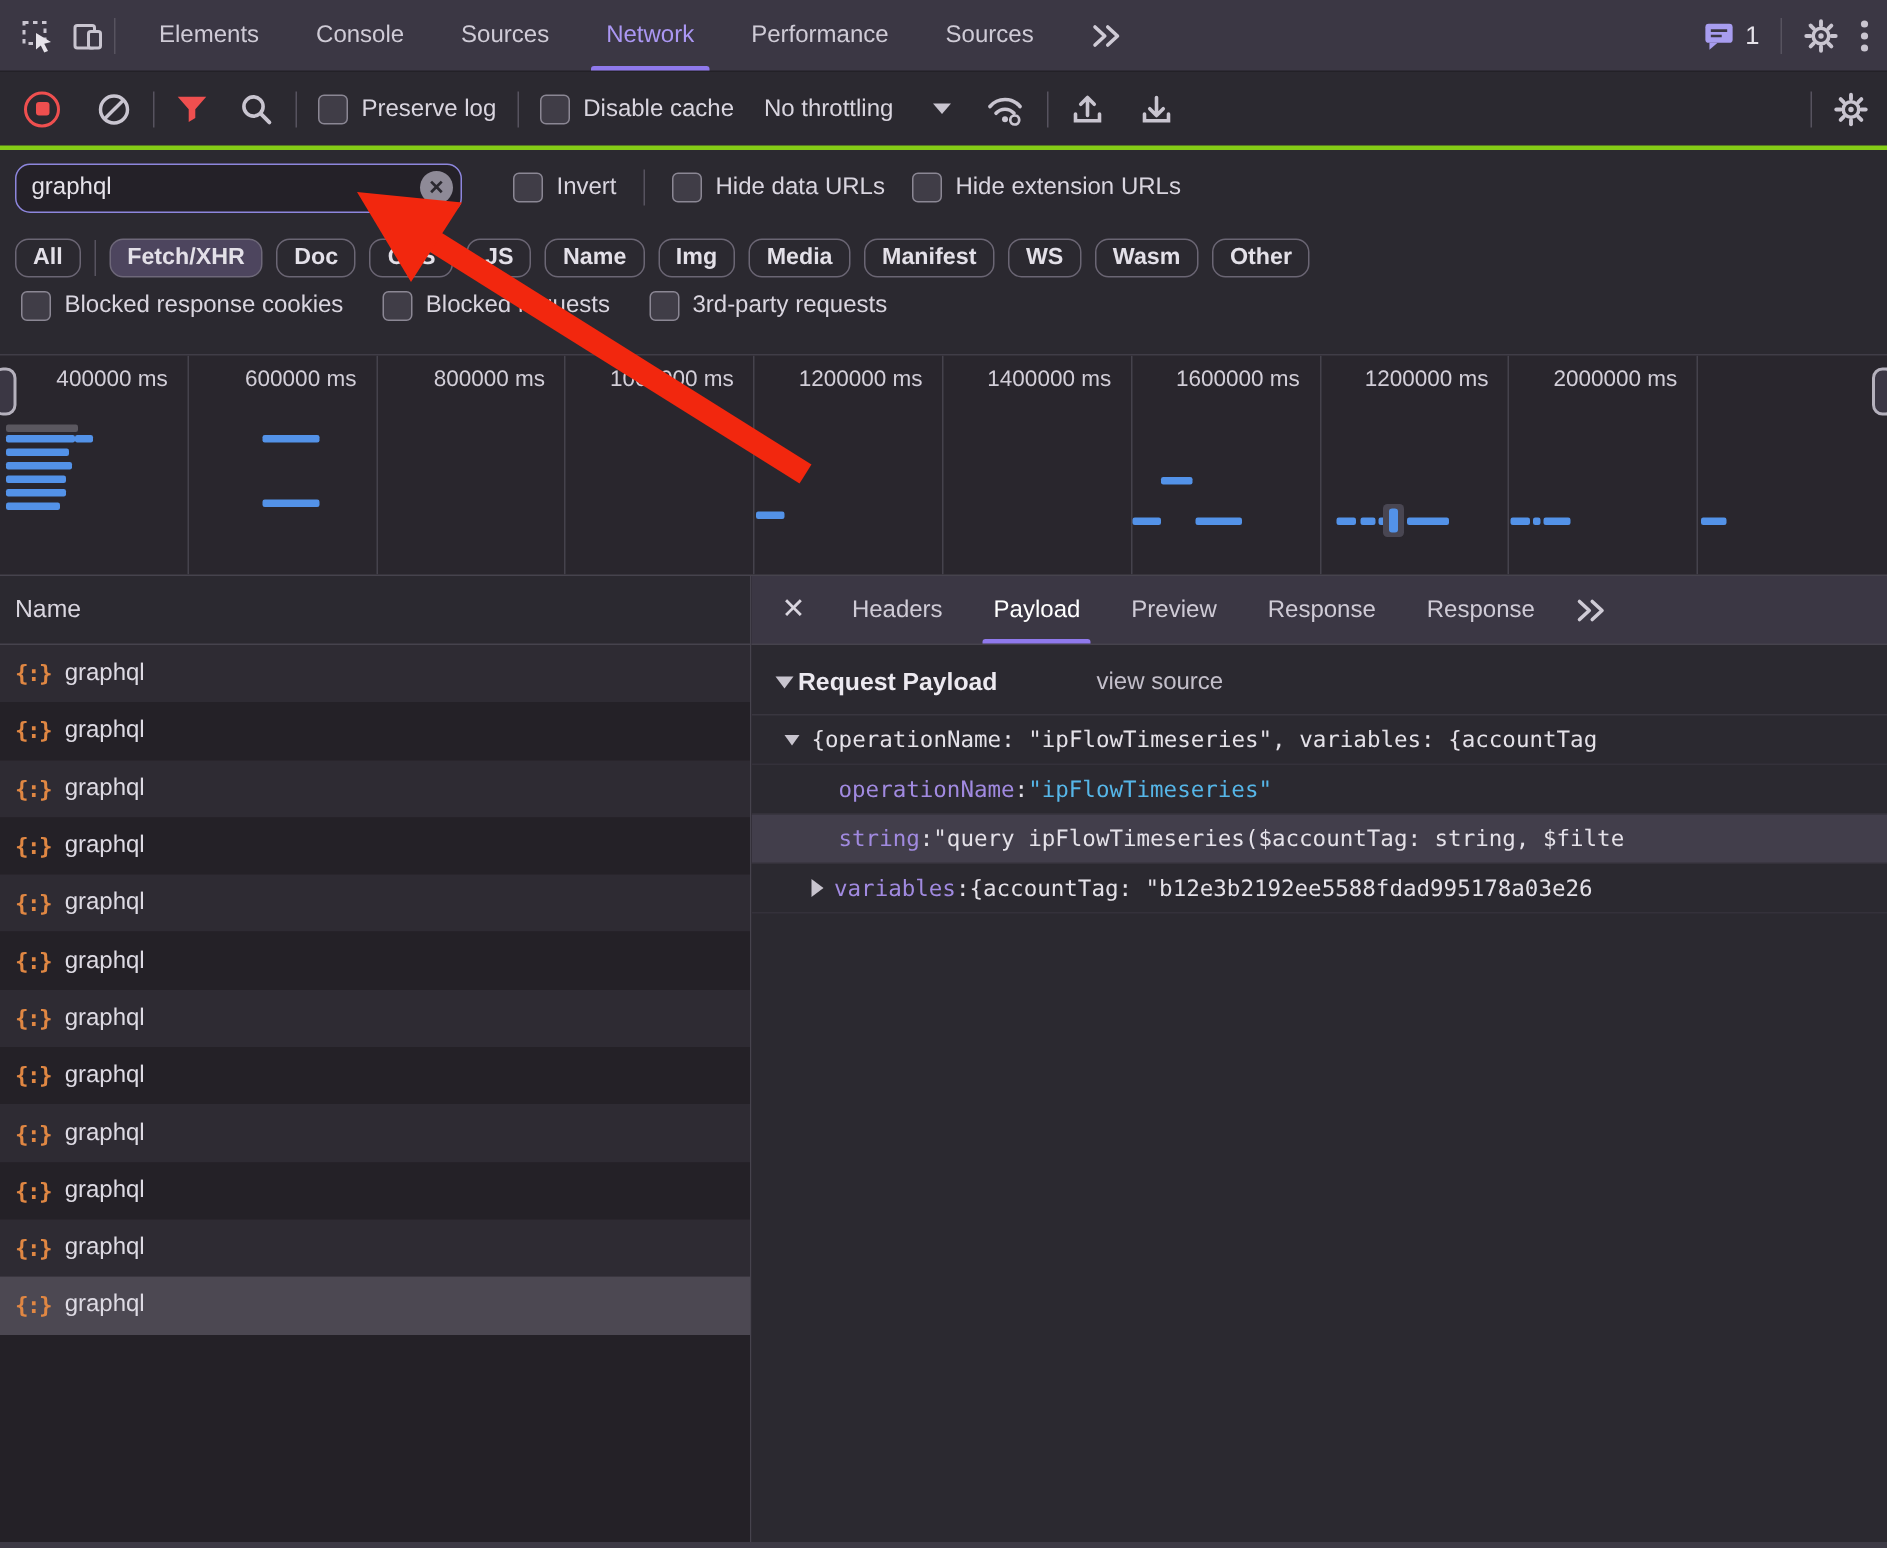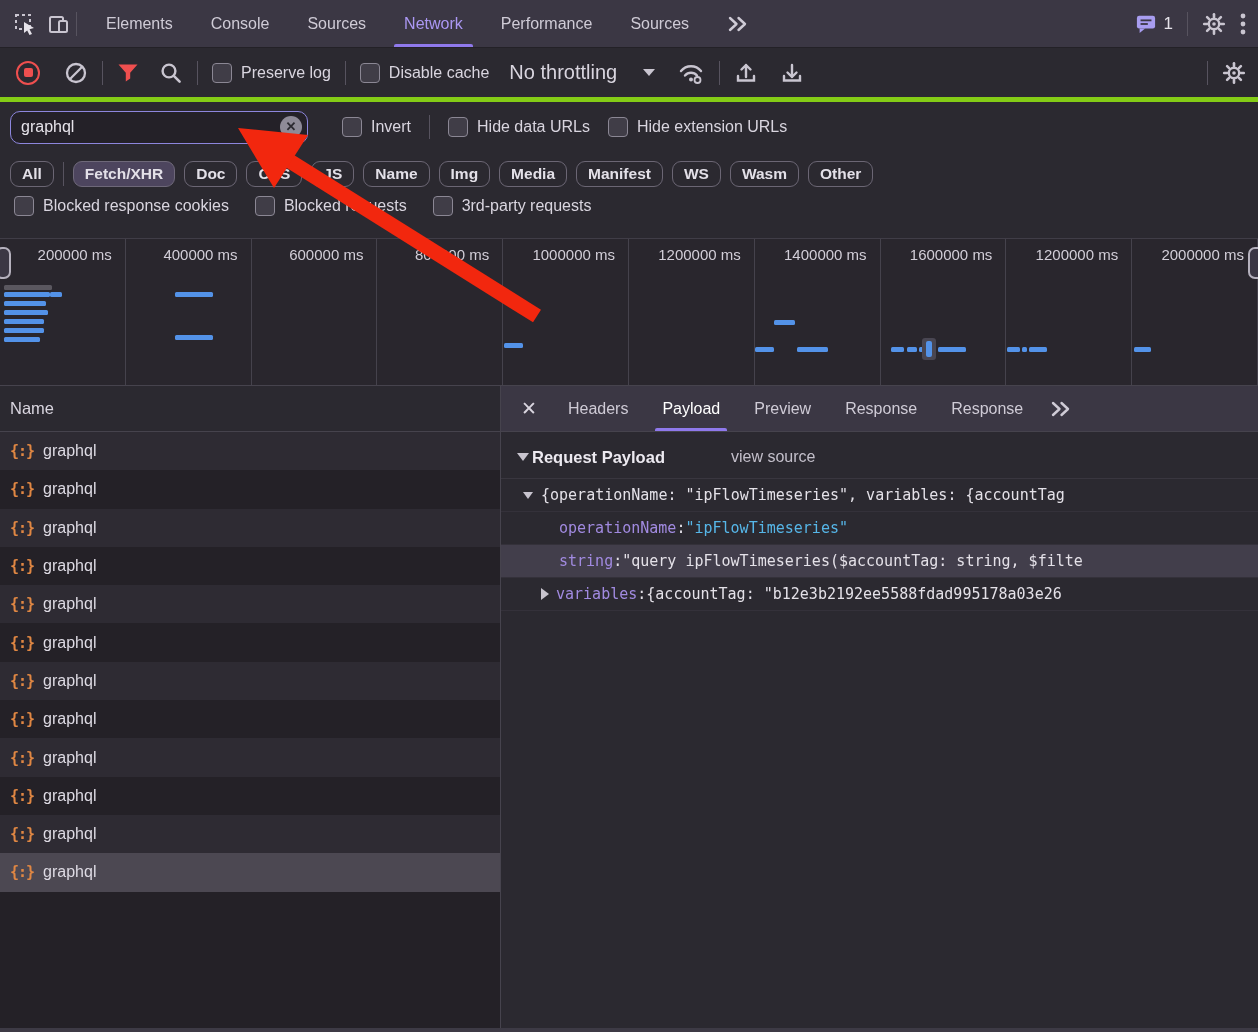--- a/index.html
+++ b/index.html
@@ -11,26 +11,26 @@
   .tabbar{height:47px;background:#3b3744;display:flex;align-items:center;border-bottom:1px solid #232127;padding-left:8px;}
   .tb-icon{width:34px;height:47px;display:flex;align-items:center;justify-content:center;flex:0 0 auto;}
   .tabs{display:flex;height:100%;margin-left:10px;}
   .tab{height:100%;display:flex;align-items:center;padding:0 19px;font-size:16px;color:#cfcbd6;position:relative;cursor:default;}
   .tab.selected{color:#ab97f3;}
   .tab.selected::after{content:"";position:absolute;bottom:0;left:9px;right:9px;height:3px;background:#8f79ec;border-radius:2px 2px 0 0;}
   .tabbar-right{margin-left:auto;display:flex;align-items:center;gap:14px;padding-right:12px;}
   .issues{display:flex;align-items:center;gap:7px;font-size:17px;color:#e6e3ea;}
 
   
-  .toolbar{height:49px;display:flex;align-items:center;gap:14px;padding:0 12px 0 16px;border-bottom:5px solid #84cc16;background:#2b2930;justify-content:center;}
+  .toolbar{height:49px;display:flex;align-items:center;gap:14px;padding:0 12px 0 16px;border-bottom:3px solid #84cc16;background:#2b2930;justify-content:center;}
   .rec{width:20px;height:20px;border-radius:50%;border:2.5px solid #ef4f4f;display:flex;align-items:center;justify-content:center;}
   .rec .sq{width:9px;height:9px;border-radius:2px;background:#ef4f4f;}
   .cb{width:18px;height:18px;border-radius:4px;border:1.5px solid #8b8794;background:#403d47;flex:0 0 18px;}
   .ck-group{display:flex;align-items:center;gap:9px;font-size:16px;color:#d9d5df;}
-  .throttle{display:flex;align-items:center;gap:26px;font-size:20px;color:#d9d5df;margin-left:6px;}
+  .throttle{display:flex;align-items:center;gap:26px;font-size:16px;color:#d9d5df;margin-left:6px;}
   .caret{width:0;height:0;border-left:6px solid transparent;border-right:6px solid transparent;border-top:7px solid #c9c5d0;}
 
   
   .filter-row{height:50px;display:flex;align-items:center;gap:18px;padding:0 10px;}
   .filter-wrap{position:relative;width:296px;height:31px;border:1.5px solid #8d86dd;border-radius:10px;background:#242128;display:flex;align-items:center;flex:0 0 auto;}
   .filter-wrap input{background:transparent;border:none;outline:none;color:#e6e3ea;font-size:16px;padding:0 34px 0 10px;width:100%;font-family:"Liberation Sans",sans-serif;}
   .clear-btn{position:absolute;right:5px;top:4px;width:22px;height:22px;border-radius:50%;background:#8e8a97;color:#2b2930;
     display:flex;align-items:center;justify-content:center;font-size:13px;font-weight:bold;line-height:1;}
 
   
@@ -285,23 +285,20 @@
       </div>
       <div class="ck-group">
         <div class="cb"></div>
         <span>3rd-party requests</span>
       </div>
     </div>
 
   <div class="timeline">
     <div class="tl-cols" id="tl-cols">
         <div class="tl-col">
-          <span>200000 ms</span>
-        </div>
-        <div class="tl-col">
           <span>400000 ms</span>
         </div>
         <div class="tl-col">
           <span>600000 ms</span>
         </div>
         <div class="tl-col">
           <span>800000 ms</span>
         </div>
         <div class="tl-col">
           <span>1000000 ms</span>

